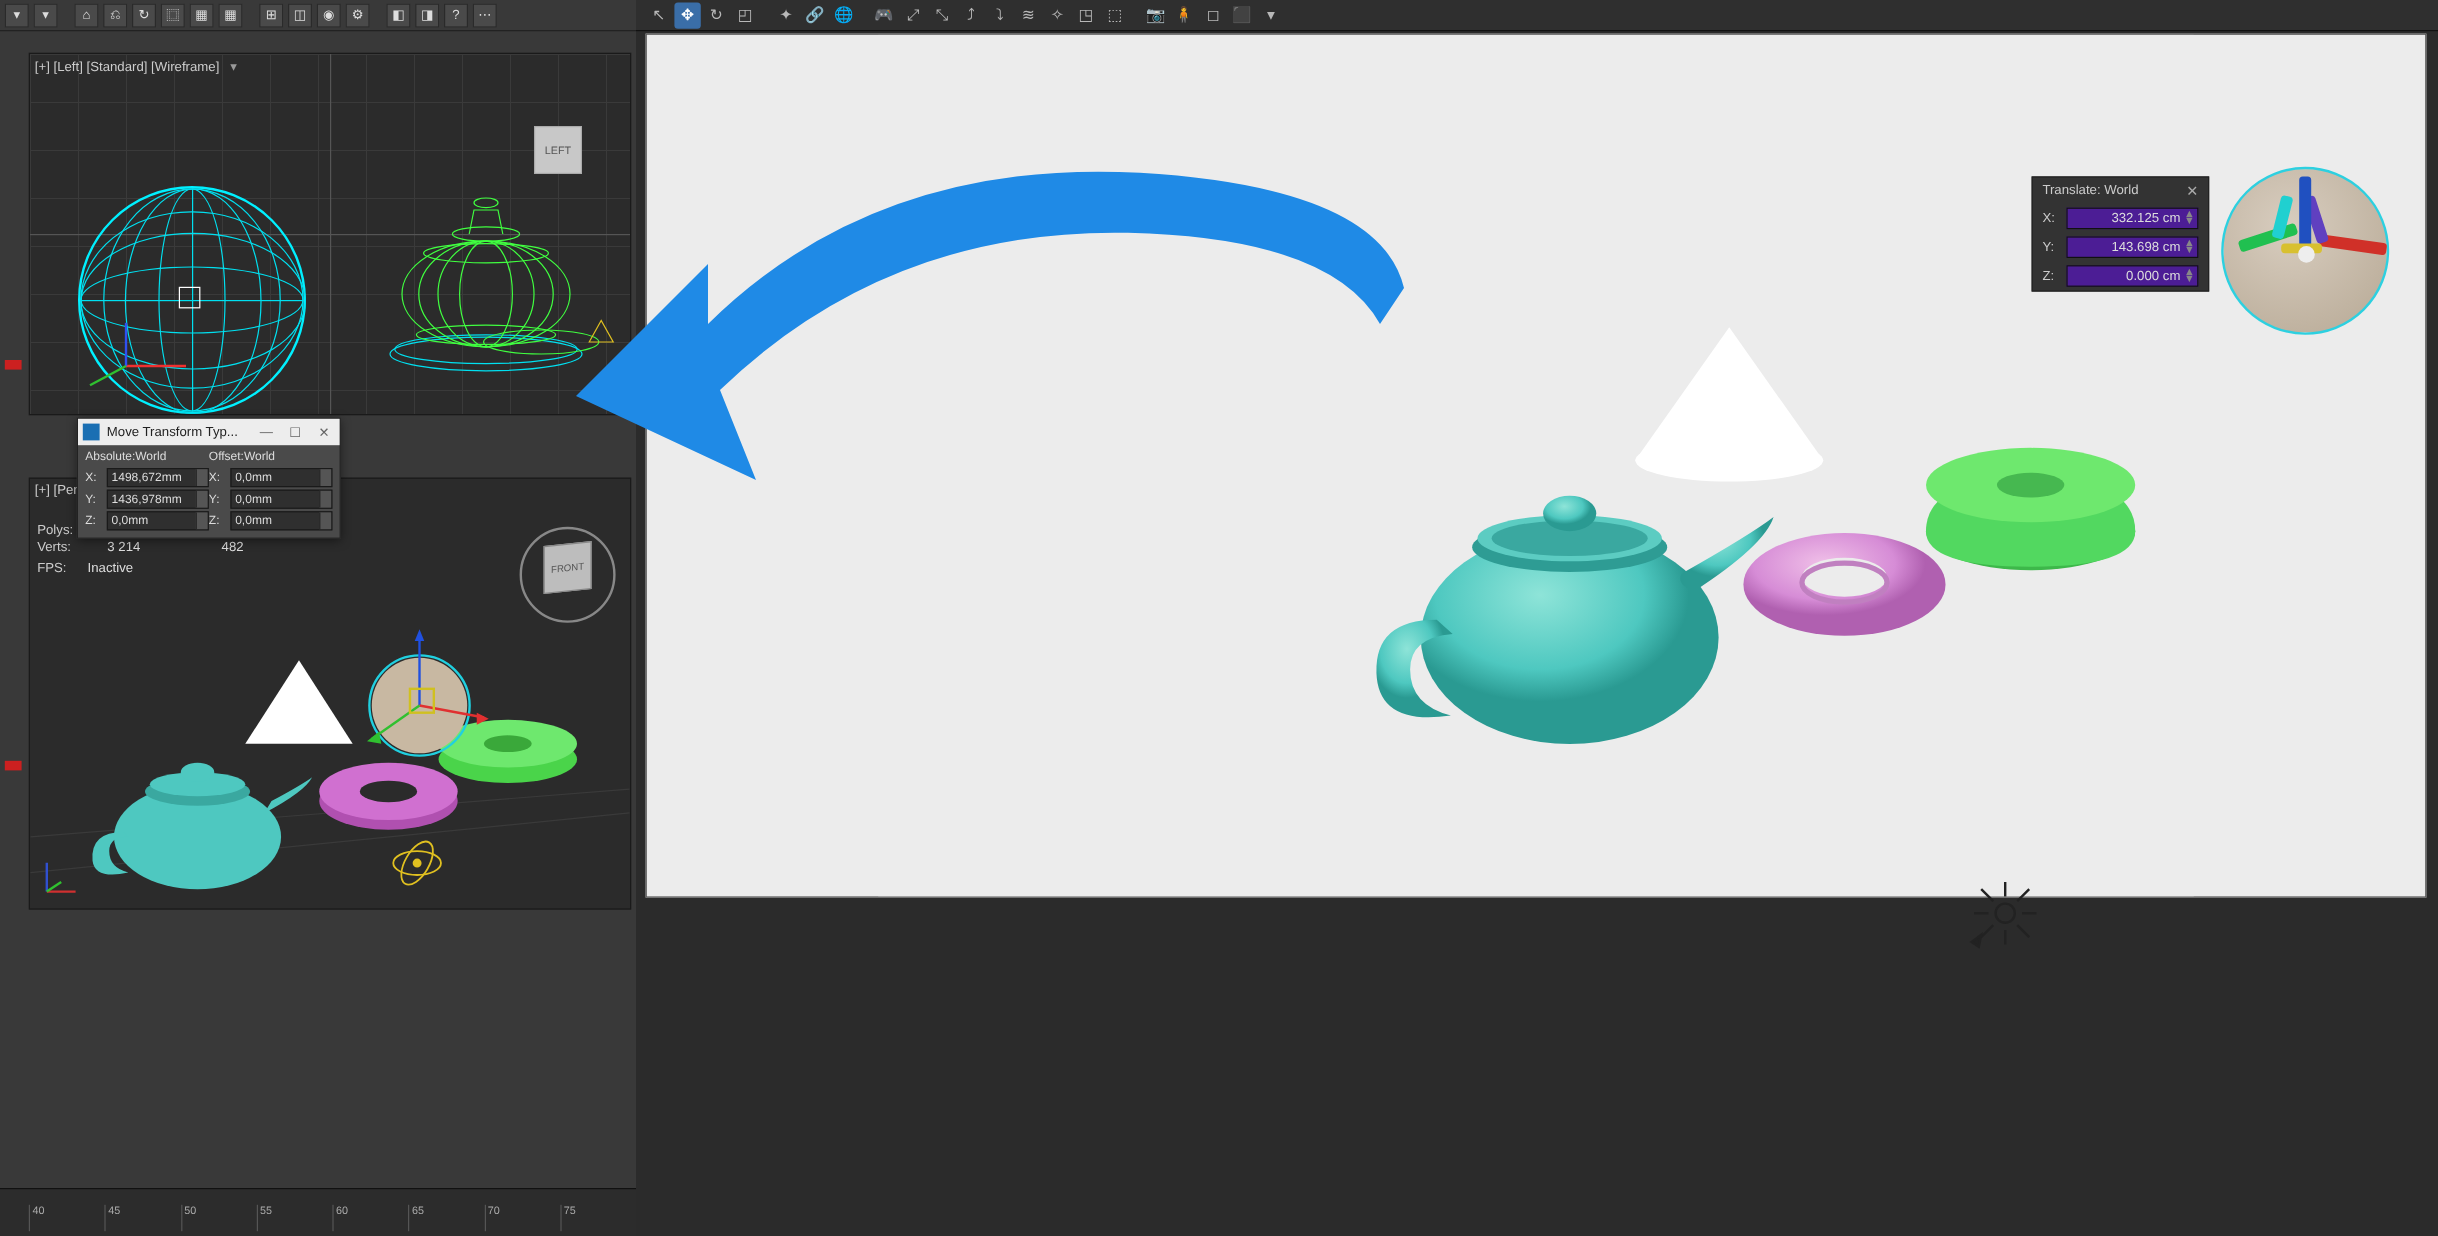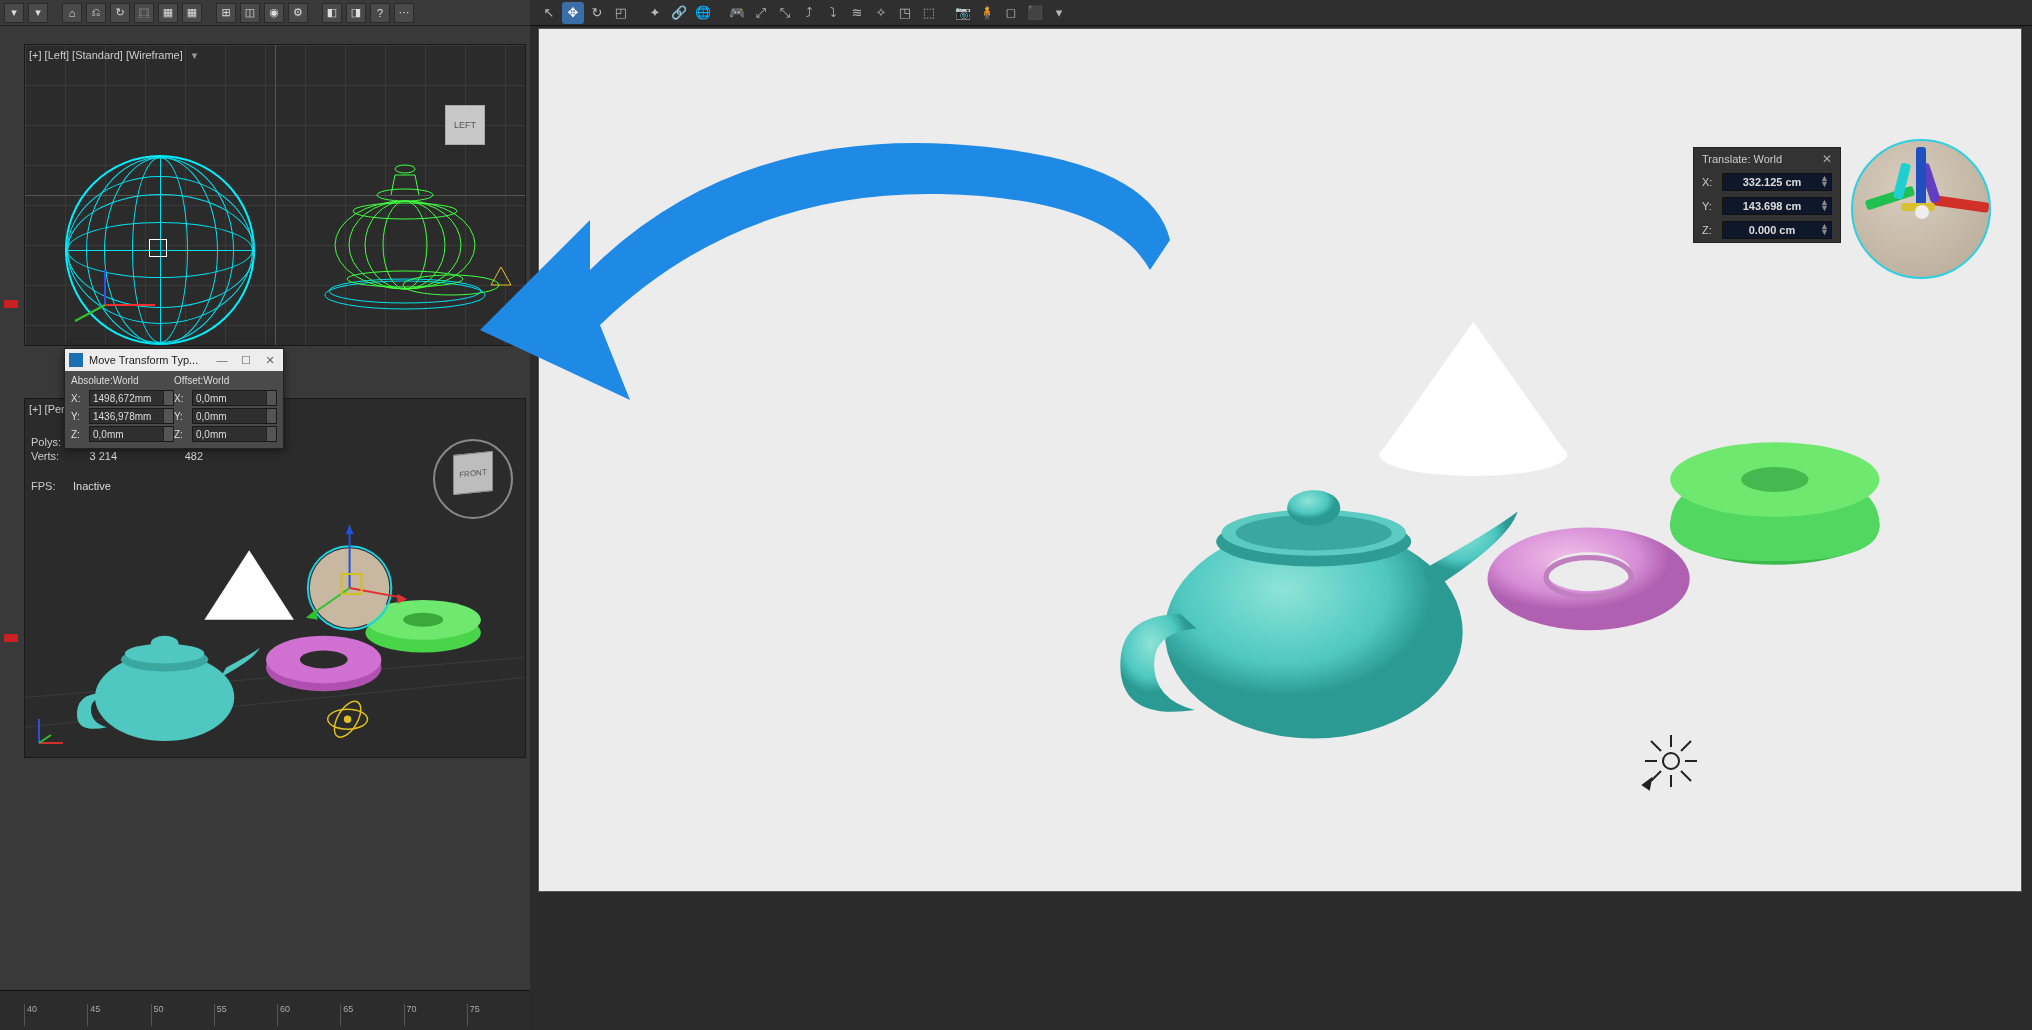--- a/index.html
+++ b/index.html
@@ -157,37 +157,37 @@
     border-bottom:1px solid #111;
   }
   .c4d-toolbar .tb {
     width:22px; height:22px; display:flex; align-items:center; justify-content:center;
     color:#b8b8b8; font-size:13px;
   }
   .c4d-toolbar .tb.active { background:#3a6ea8; color:#fff; border-radius:3px;}
   .c4d-toolbar .sep { width:8px; }
   
   .c4d-viewport {
-    position:absolute; left:8px; top:28px; width:1484px; height:864px;
+    position:absolute; left:8px; top:28px; width:1484px; height:720px;
     background:#ececec; border:1px solid #555;
   }
   
   
   .xlate-panel {
     position:absolute; right:180px; top:118px; width:148px;
     background:#333; border:1px solid #222; font-size:11px; color:#ccc;
     z-index:5;
   }
   .xlate-panel .hdr{padding:4px 8px;display:flex;align-items:center;}
   .xlate-panel .hdr .x{margin-left:auto;color:#aaa;font-size:12px;}
   .xlate-panel .row{display:flex;align-items:center;padding:3px 8px;gap:6px;}
   .xlate-panel .row .lbl{width:14px;color:#ccc;}
   .xlate-panel .row .val{
-    flex:1;text-align:center;background:#0f172a;padding:2px 14px 2px 4px;color:#ddd;
-    border:1px solid #111;position:relative;font-weight:bold;
+    flex:1;text-align:right;background:#4c1d95;padding:2px 14px 2px 4px;color:#ddd;
+    border:1px solid #111;position:relative;
   }
   .xlate-panel .row .val .ar{position:absolute;right:2px;top:1px;font-size:9px;color:#888;line-height:6px;}
   
   
   .nav-sphere {
     position:absolute; right:30px; top:110px; width:140px; height:140px;
     border-radius:50%; border:2px solid #2dd0e0;
     background:radial-gradient(circle at 40% 35%, #d8cdbf, #b6a894);
     z-index:4;
   }
@@ -363,21 +363,21 @@
       <div class="l">
           <span class="k">Polys:</span>
           <span class="v">6 352</span>
           <span class="v2">960</span>
         </div>
       <div class="l">
           <span class="k">Verts:</span>
           <span class="v">3 214</span>
           <span class="v2">482</span>
         </div>
-      <div class="l" style="margin-top:16px;">
+      <div class="l" style="margin-top:4px;">
           <span class="k">FPS:</span>
           <span>Inactive</span>
         </div>
     </div>
 
     <div class="viewcube">
       <div class="ring"></div>
       <div class="cube">
           <span>FRONT</span>
         </div>

